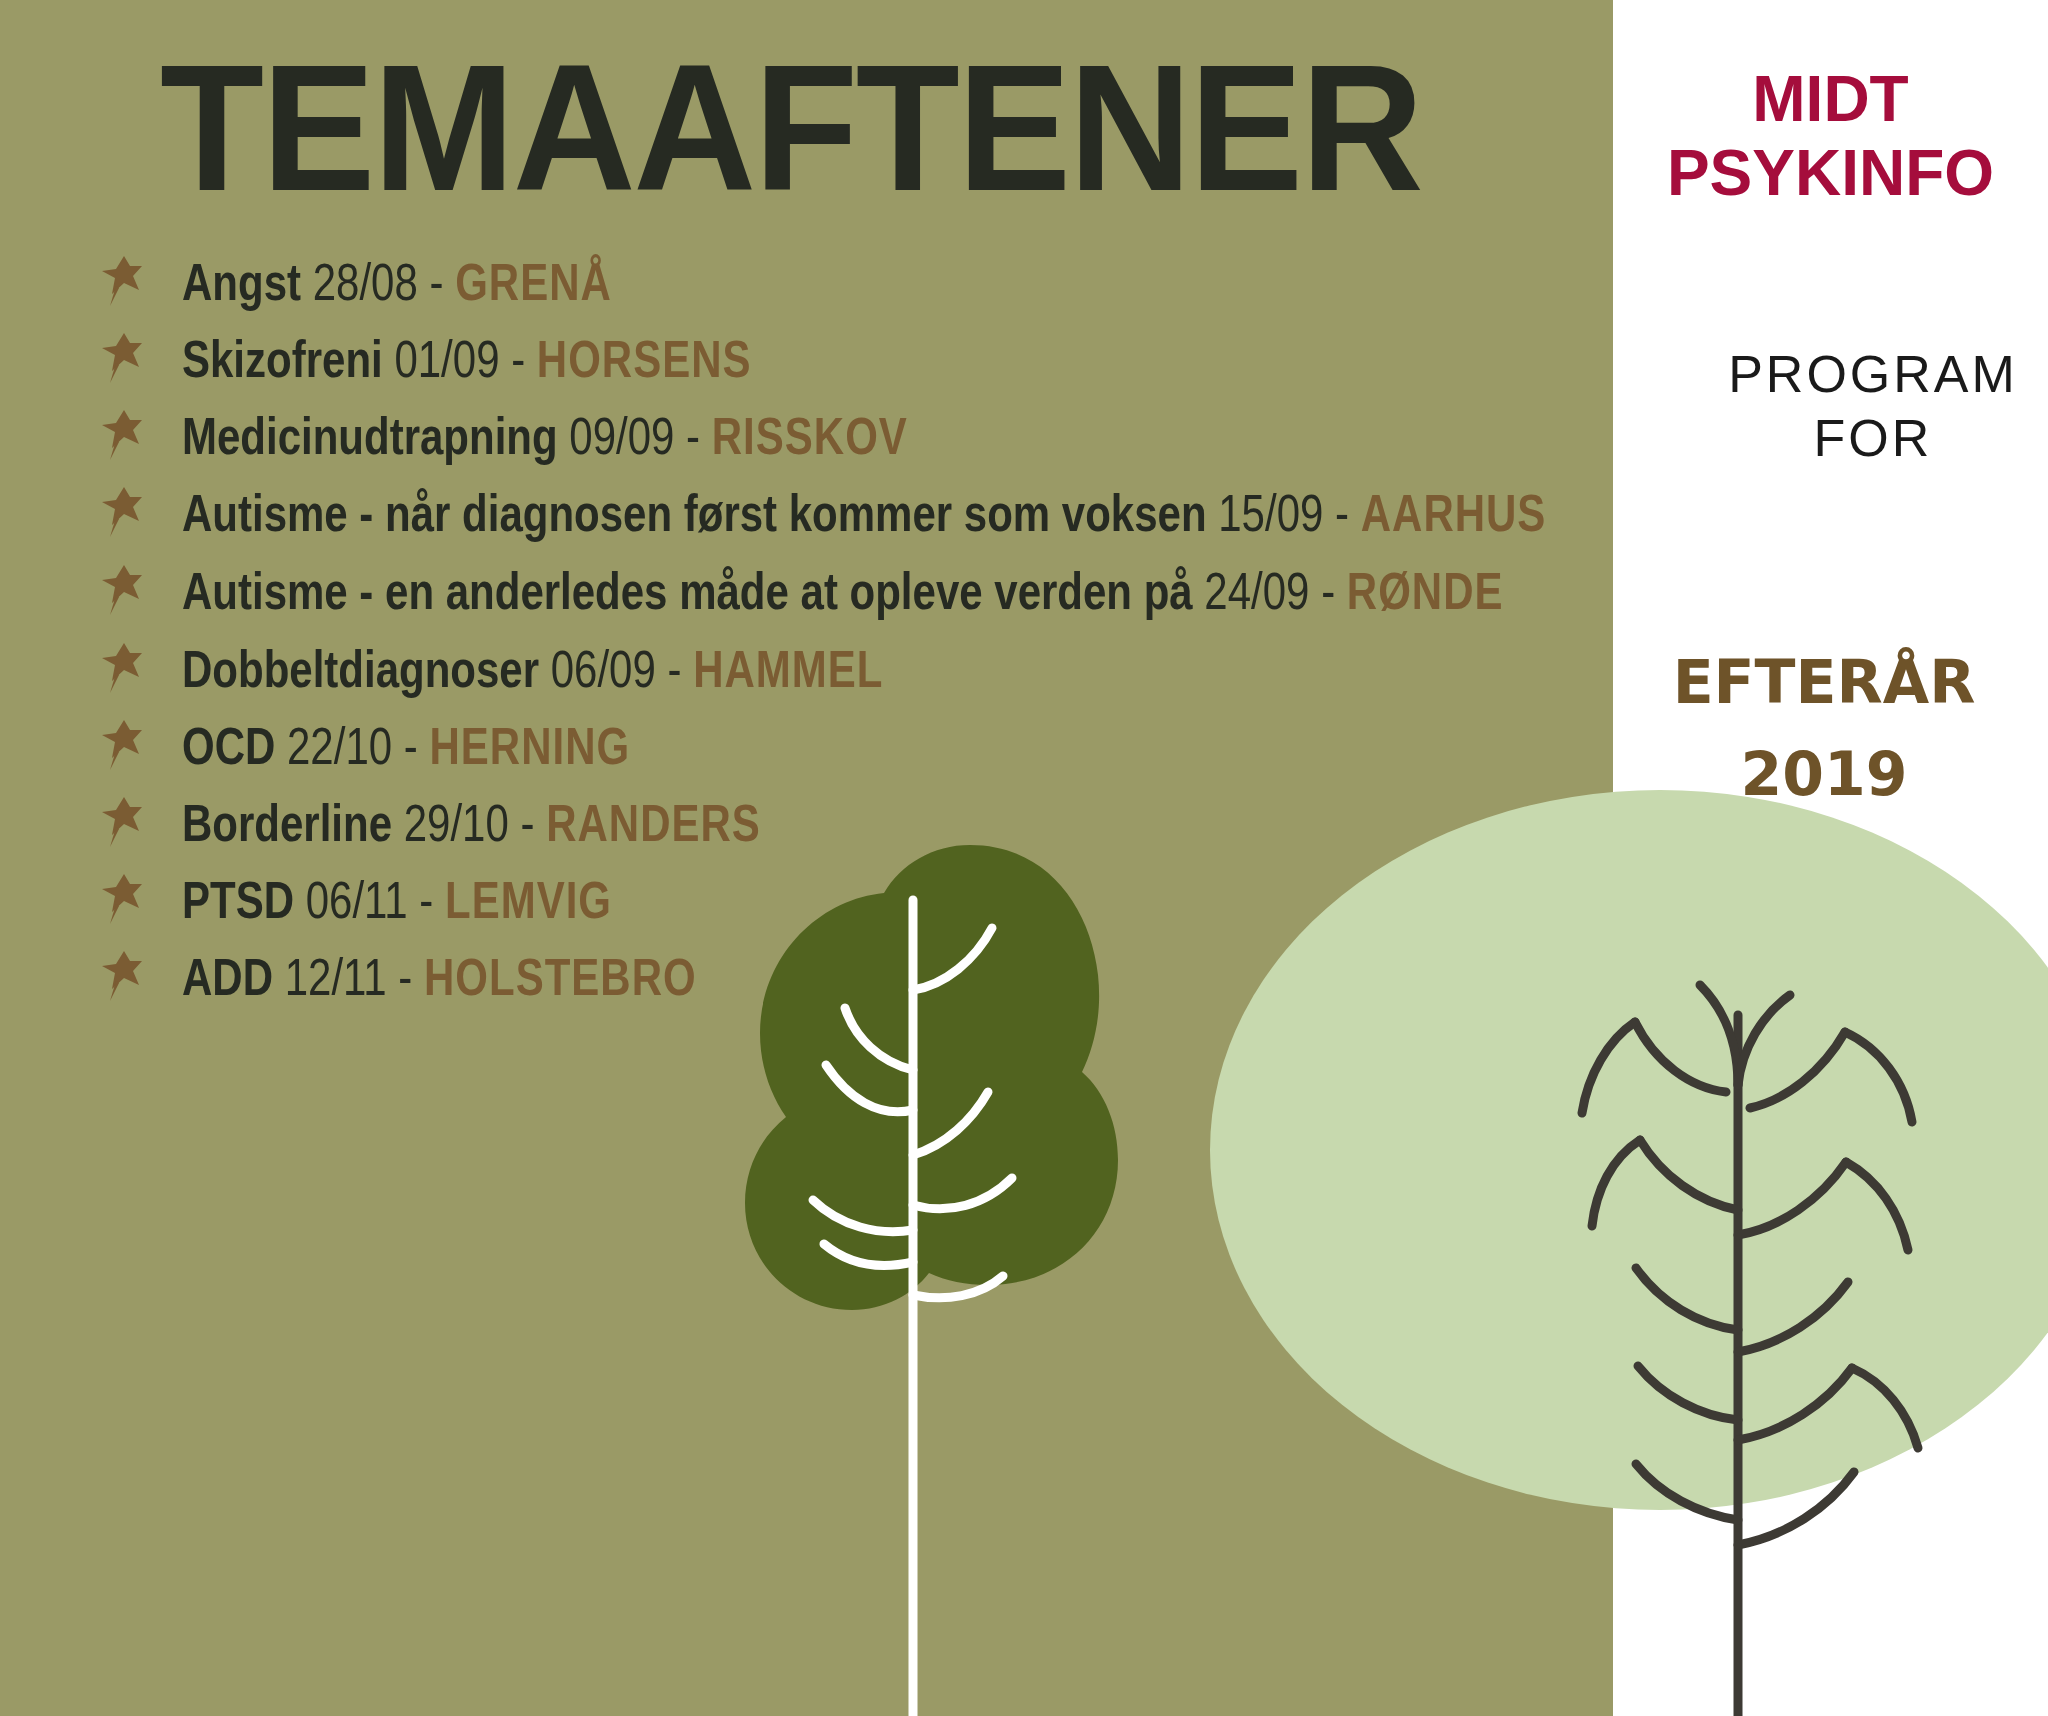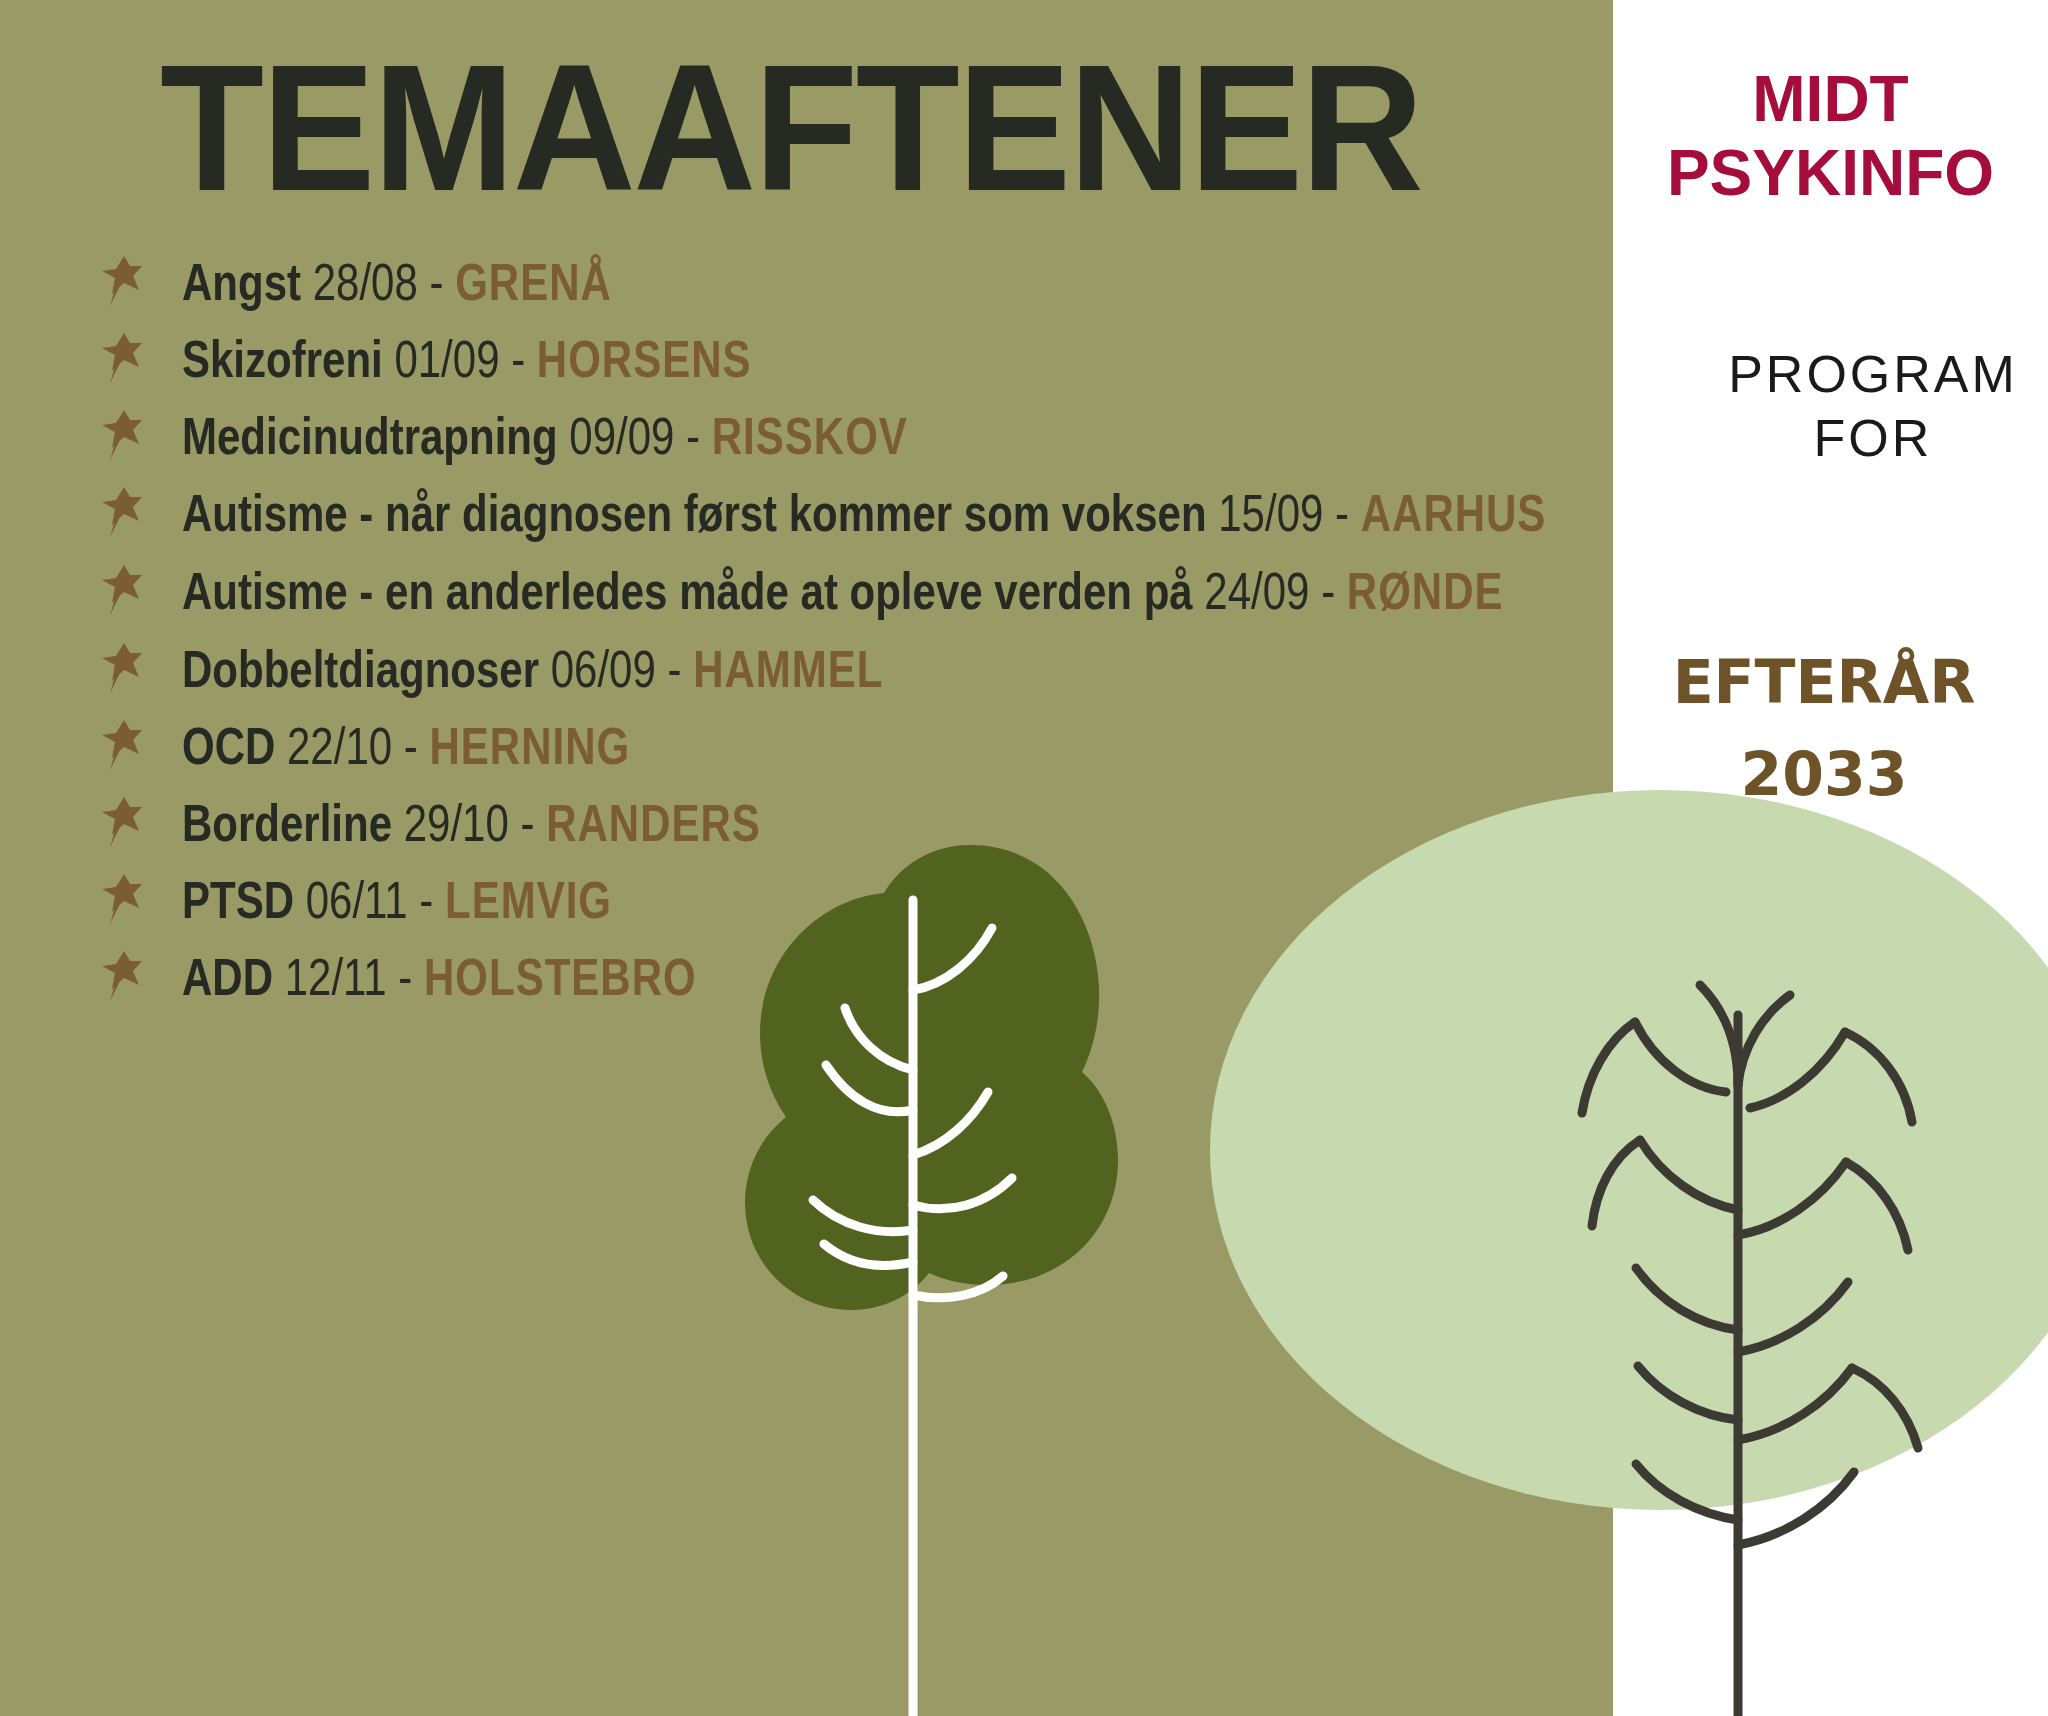--- a/index.html
+++ b/index.html
@@ -317,16 +317,16 @@
     <div>PSYKINFO</div>
   </div>
 
   <div class="program-for">
     <div>PROGRAM</div>
     <div>FOR</div>
   </div>
 
   <div class="season">
     <div>EFTERÅR</div>
-    <div>2033</div>
+    <div>2019</div>
   </div>
 
 </div>
 
 </body></html>

